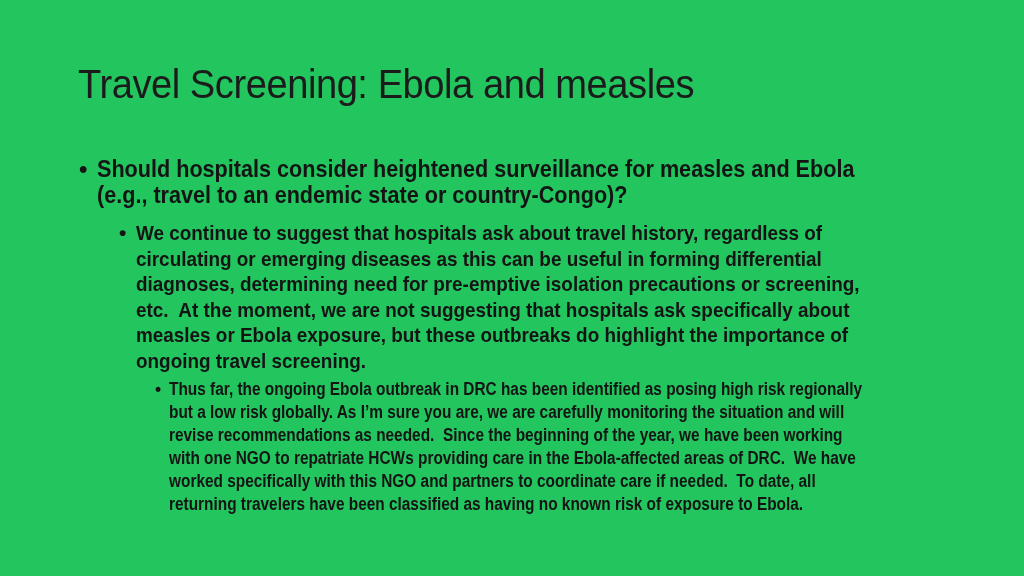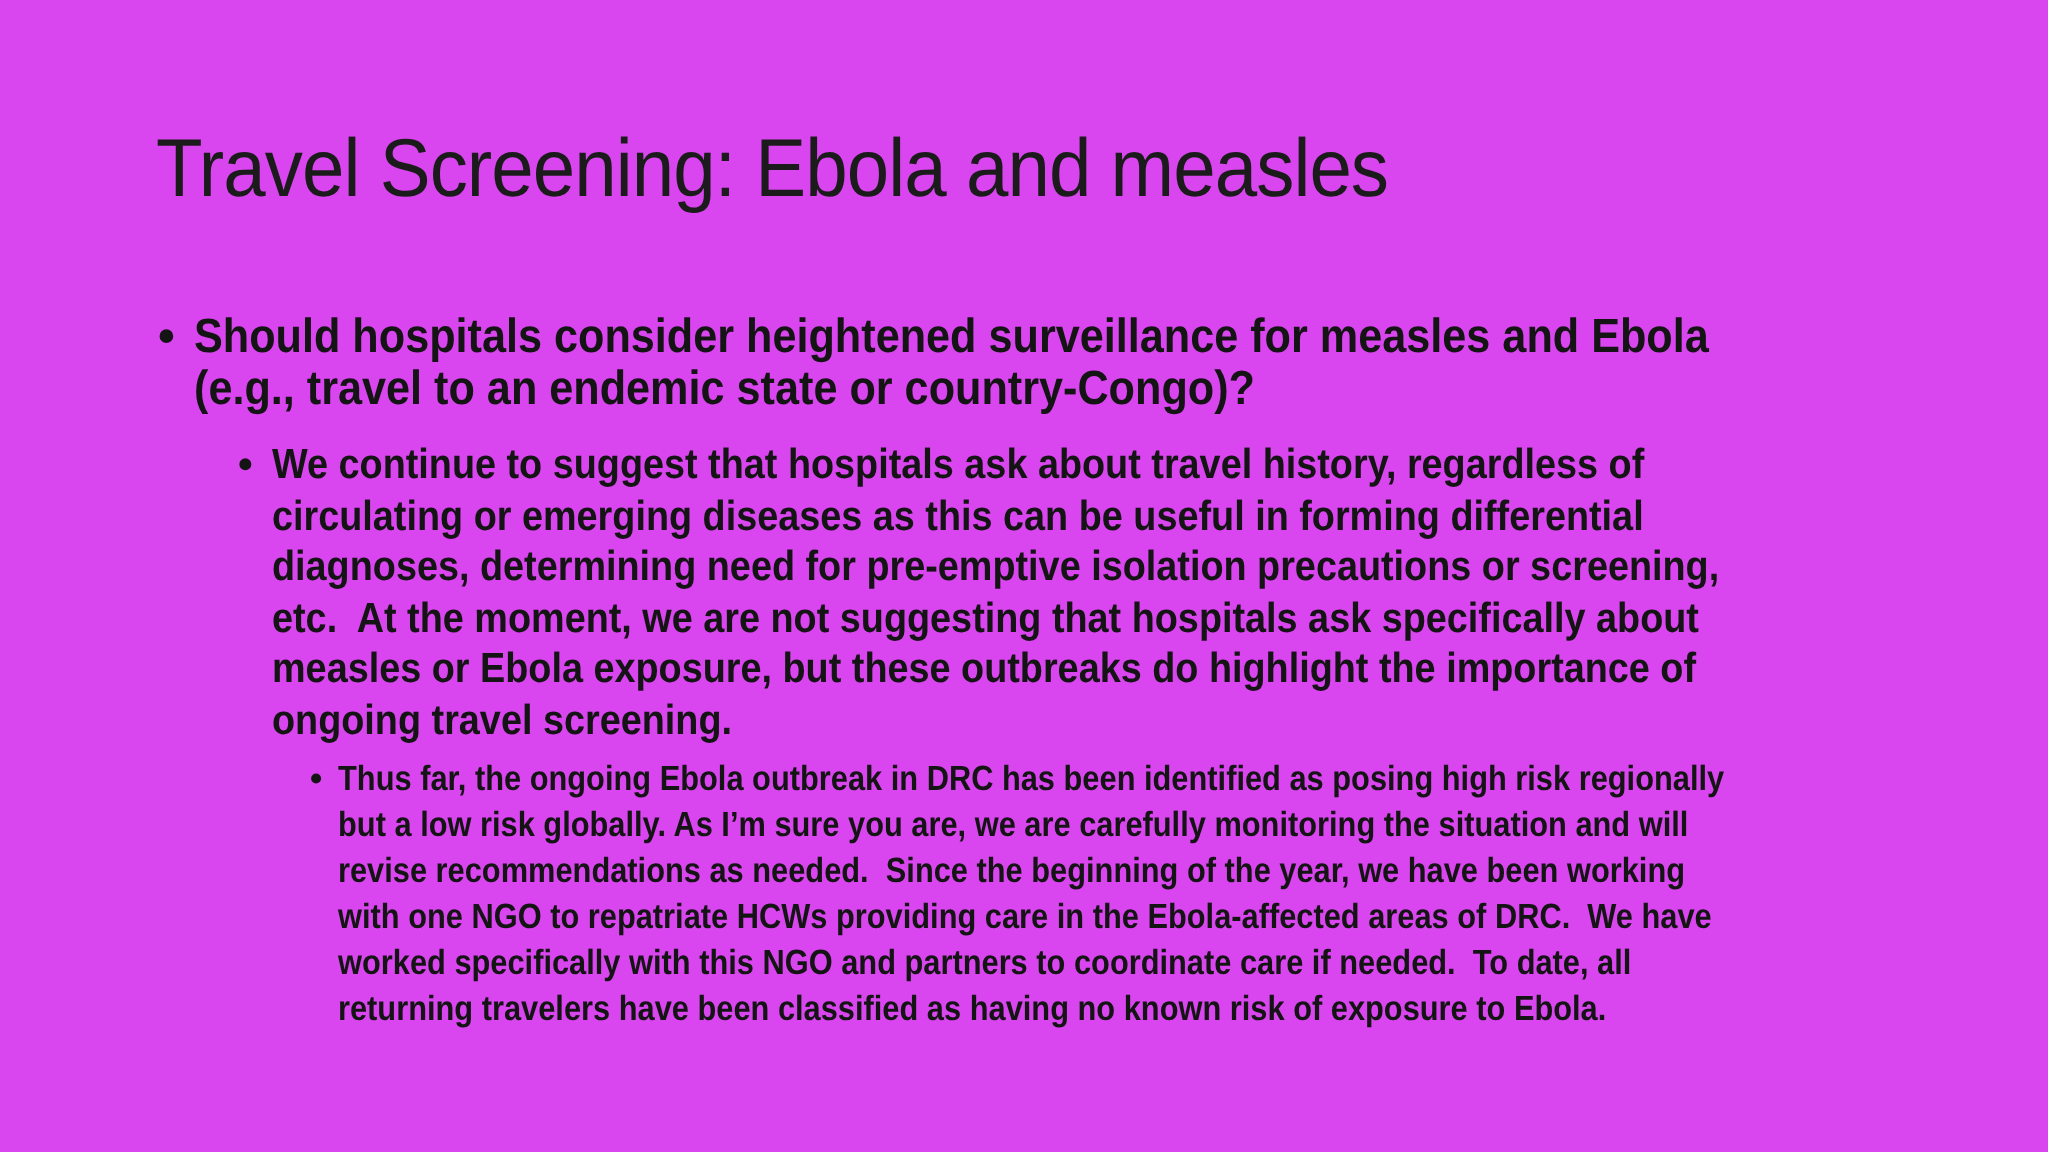--- a/index.html
+++ b/index.html
@@ -4,21 +4,21 @@
 <style>
   html, body {
     margin: 0;
     padding: 0;
     background: #ffffff;
   }
   .slide {
     position: relative;
     width: 1024px;
     height: 576px;
-    background: #d946ef;
+    background: #22c55e;
     overflow: hidden;
     font-family: "Liberation Sans", sans-serif;
     color: #141414;
   }
   .slide-title {
     position: absolute;
     left: 78px;
     top: 61px;
     font-size: 41px;
     font-weight: 400;

